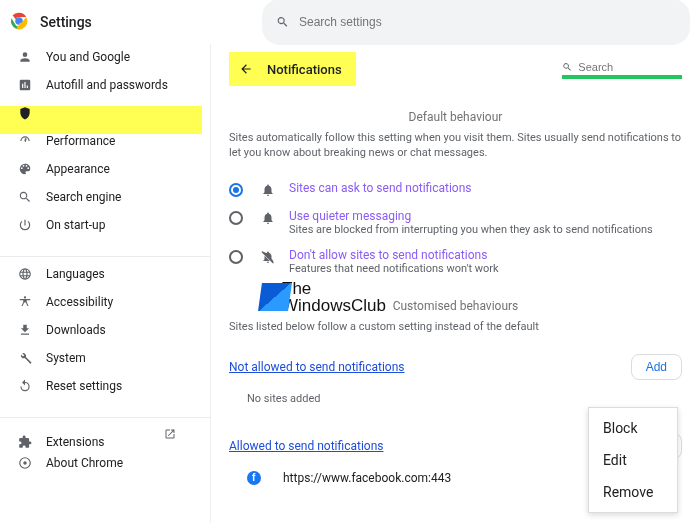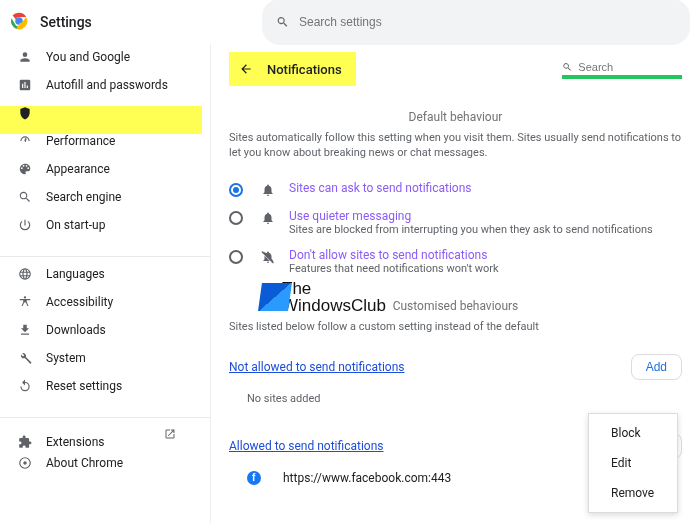--- a/index.html
+++ b/index.html
@@ -55,21 +55,21 @@
   .add-btn { background:#fff; border:1px solid #dadce0; color:#1a73e8; font-size:12px; padding:5px 14px; border-radius:8px; cursor:pointer; }
   .empty-msg { font-size:11px; color:#5f6368; padding:6px 0 6px 18px; }
   
   .site-row { display:flex; align-items:center; padding:6px 0 6px 18px; justify-content:space-between; }
   .site-left { display:flex; align-items:center;gap:8px; }
   .fb-icon { width:14px; height:14px; background:#1877f2; border-radius:50%; margin-right:14px; position:relative; }
   .fb-icon::after { content:'f'; color:#fff; font-weight:bold; font-size:10px; position:absolute; left:5px; top:1px; font-family:Arial; }
   .site-url { font-size:12px; color:#202124; }
   
   .context-menu { position:absolute; right:22px; bottom:10px; background:#fff; border:1px solid #dadce0; box-shadow:0 2px 6px rgba(0,0,0,0.15); width:90px; padding:4px 0; }
-  .context-menu .item { padding:8px 22px; font-size:12px; cursor:pointer; }
+  .context-menu .item { padding:8px 14px; font-size:14px; cursor:pointer; }
   
   .watermark { position:absolute; left:260px; top:280px; pointer-events:none; display:flex; align-items:center; }
   .wm-sq { width:30px; height:28px; background:linear-gradient(135deg,#0a5bd6 50%,#2b9aff 50%); transform:skewX(-8deg); margin-right:-8px; }
   .wm-text { font-family:"Segoe UI", Arial; font-size:17px; font-weight:400; color:#111; line-height:1; }
 </style>
 </head>
 <body>
 
 <div class="header">
   <span>

